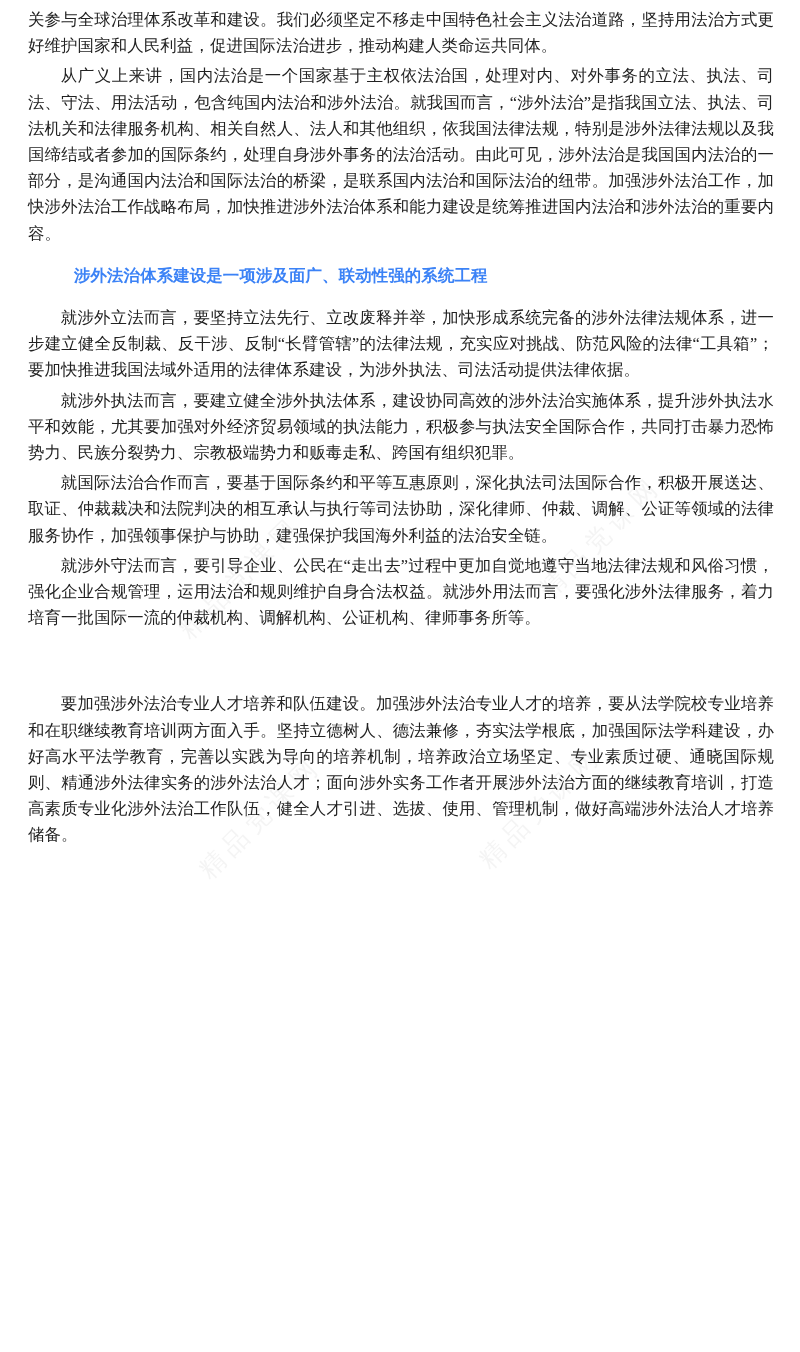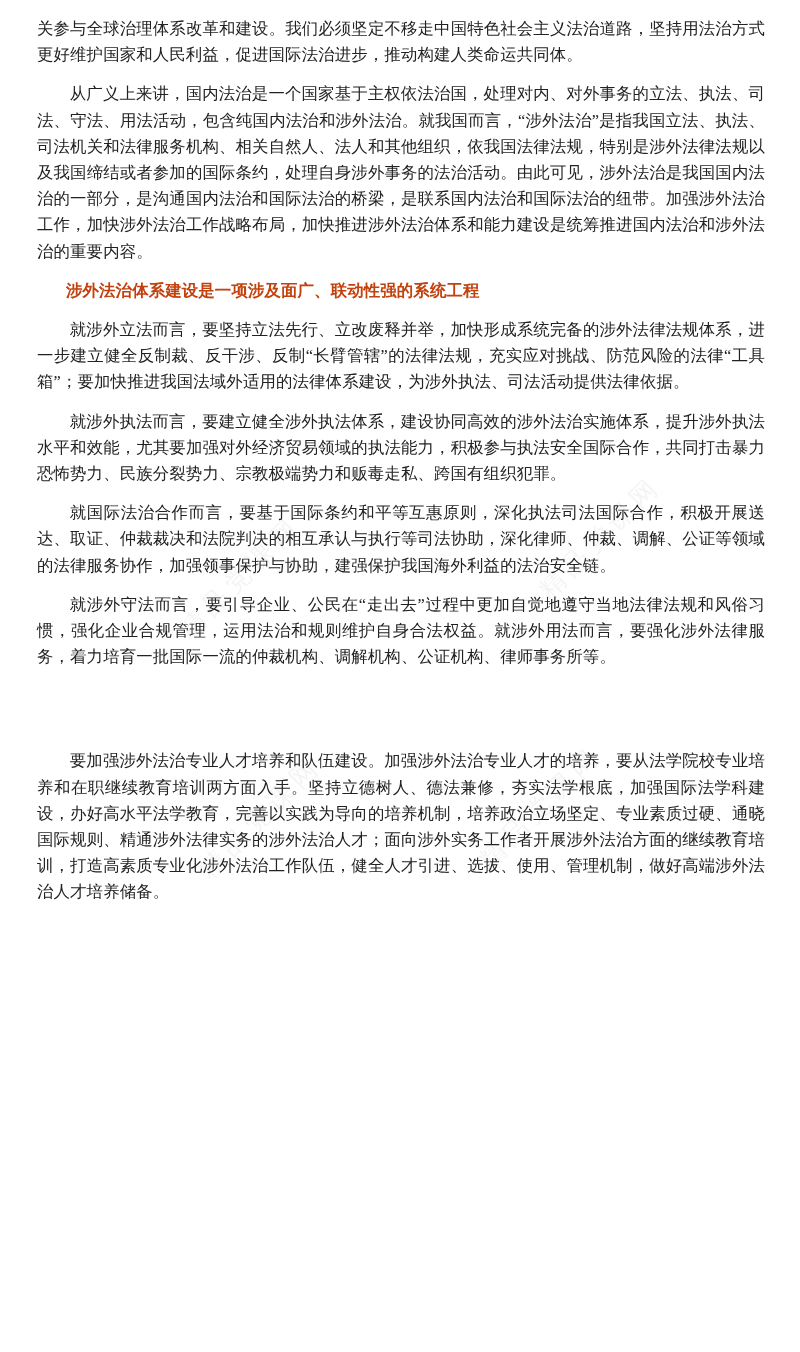--- a/index.html
+++ b/index.html
@@ -6,25 +6,25 @@
     body {
       width: 800px; height: 1352px; position: relative; overflow: hidden;
       font-family: "DejaVu Sans", "Liberation Sans", sans-serif;
       color: #222222;
     }
     .doc {
       position: absolute; left: 24px; top: 3px; width: 754px;
       font-size: 16.4px; line-height: 26.2px; letter-spacing: 0.15px;
       text-align: justify;
     }
-    .doc p { margin: 13px; }
+    .doc p { margin: 4px; }
     .doc p.indent { text-indent: 2em; font-family: Liberation Serif, serif; }
     .doc h3 {
-      margin: 8px; font-size: 16.4px; line-height: 26.2px; font-weight: bold;
-      color: #c2410c; padding-left: 34px;
+      margin: 16px; font-size: 16.4px; line-height: 26.2px; font-weight: bold;
+      color: #3b82f6; padding-left: 34px;
     }
     .doc .spacer { height: 52px; }
     .watermark {
       position: absolute; font-size: 26px; color: rgba(120,120,120,0.08);
       transform: rotate(-45deg); white-space: nowrap; pointer-events: none;
       letter-spacing: 6px; font-family: "DejaVu Sans", sans-serif;
     }
   </style>
 </head>
 <body>

